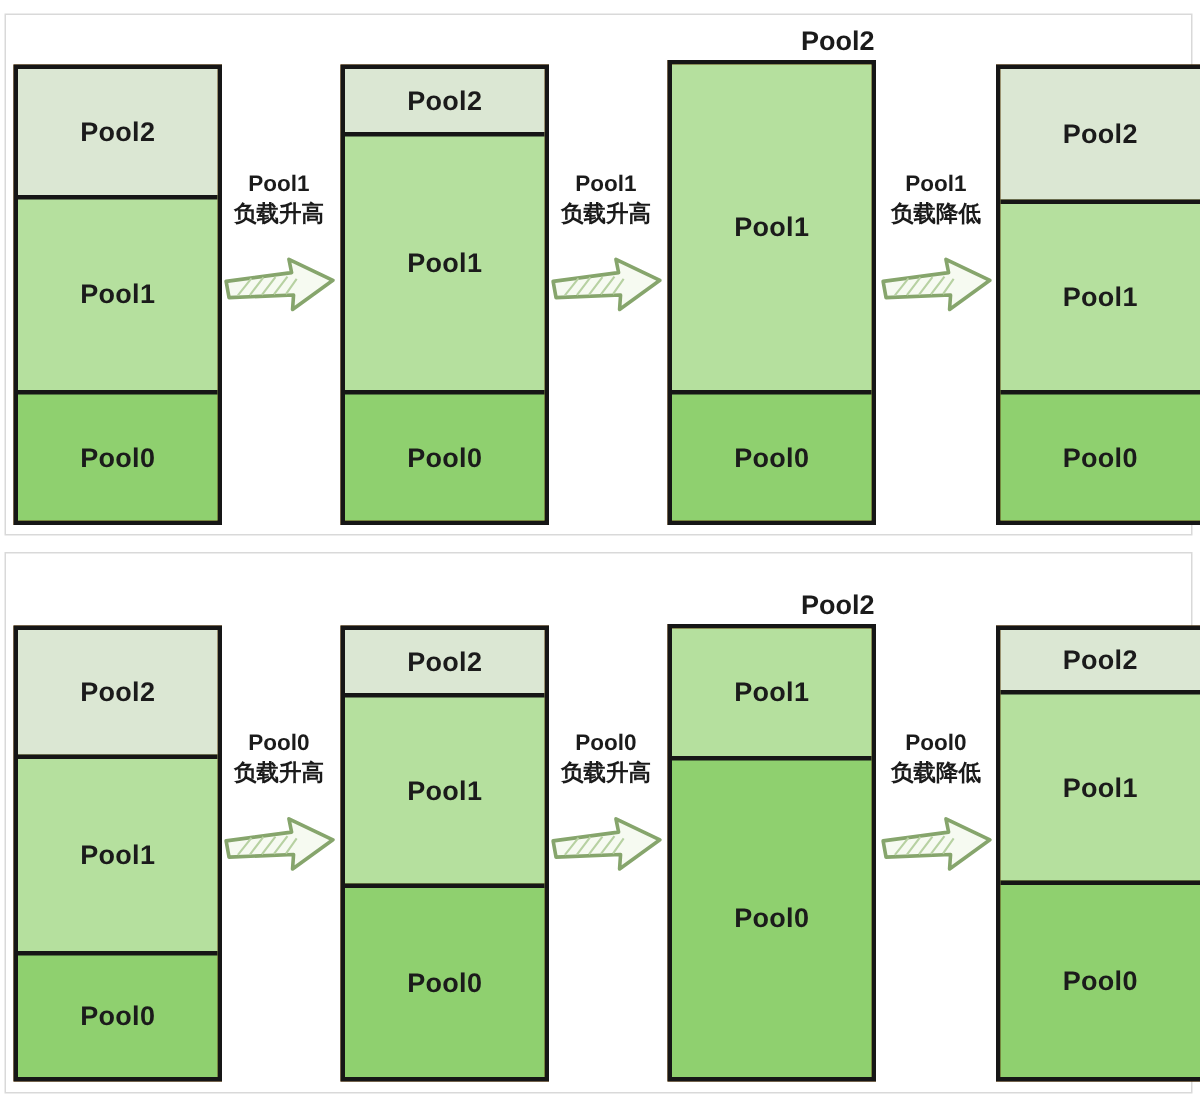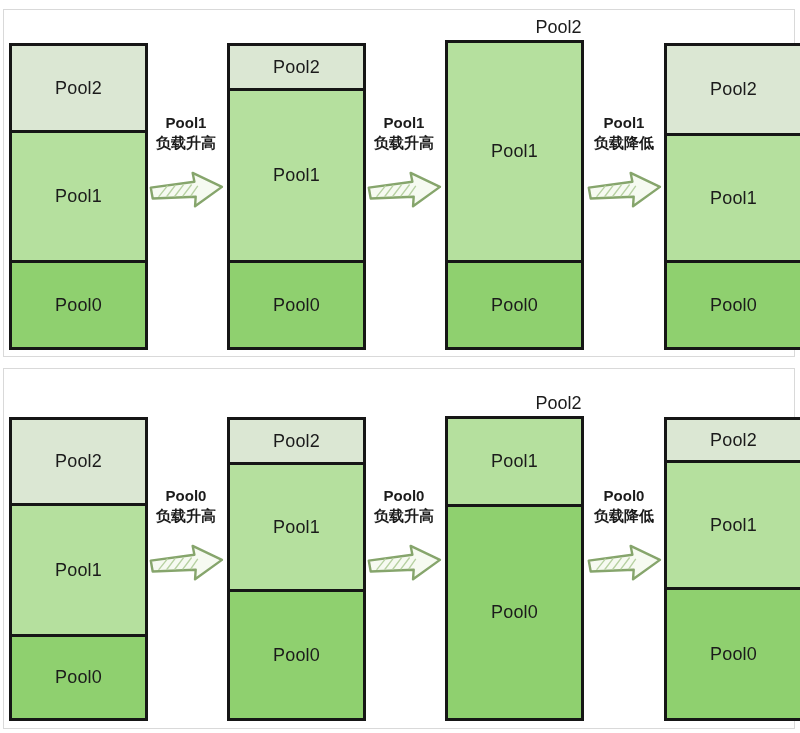--- a/index.html
+++ b/index.html
@@ -12,21 +12,21 @@
     position:absolute;left:3px;width:792px;
     background:#ffffff;border:1px solid var(--panel-border,#d9d9d9);
     box-sizing:border-box;
   }
   .panel-1{top:9px;height:348px;}
   .panel-2{top:368px;height:361px;}
 
   .stack{
     position:absolute;bottom:6px;width:133px;box-sizing:content-box;
     border:3px solid var(--line,#161616);
-    display:flex;flex-direction:column;background:#a16207;
+    display:flex;flex-direction:column;background:#a16207;font-weight:bold;
   }
   .panel-2 .stack{bottom:7px;}
   .slot-s1{left:5px;}
   .slot-s2{left:223px;}
   .slot-s3{left:441px;}
   .slot-s4{left:660px;}
 
   .seg{
     position:relative;display:flex;align-items:center;justify-content:center;
     box-sizing:content-box;flex:0 0 auto;

